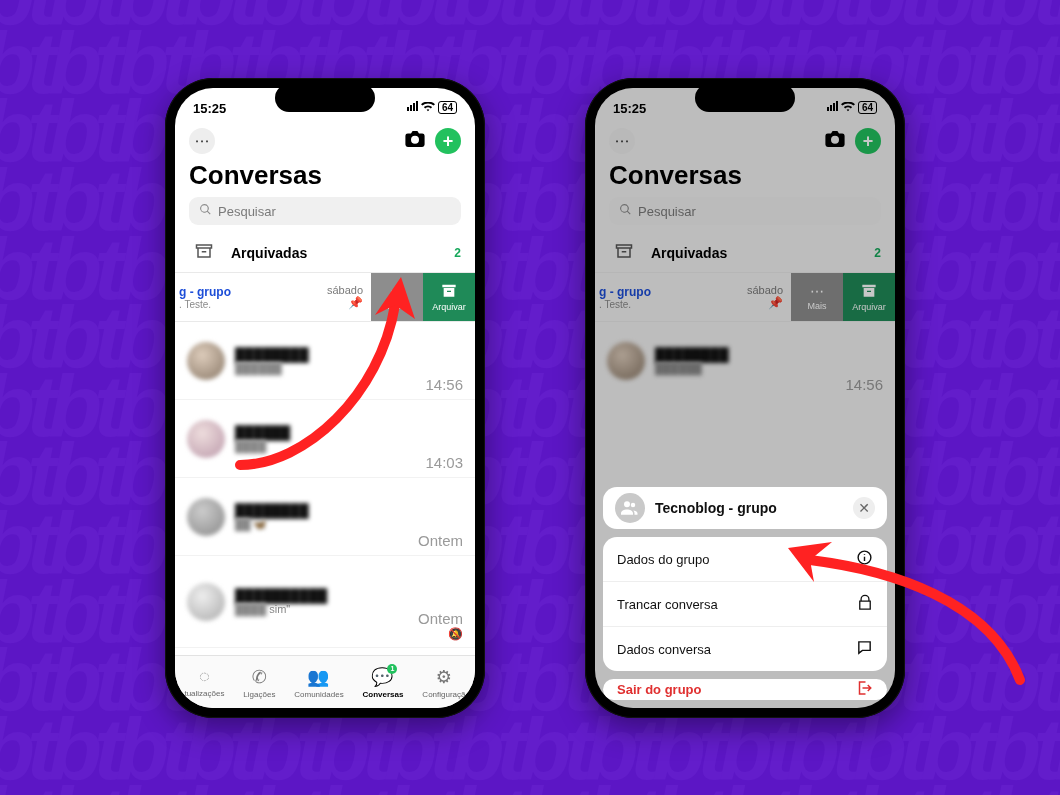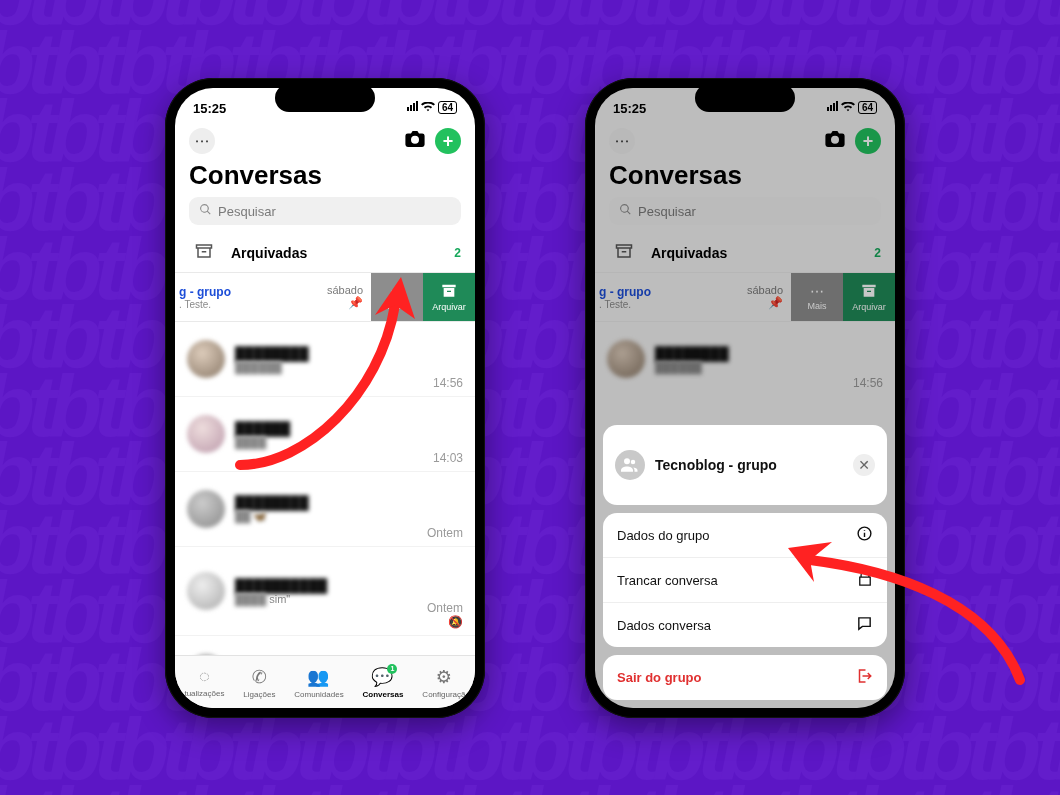--- a/index.html
+++ b/index.html
@@ -180,21 +180,21 @@
     filter: blur(2px);
   }
   .avatar.b1{background: radial-gradient(circle at 40% 35%, #dcb, #876);}
   .avatar.b2{background: radial-gradient(circle at 40% 35%, #edd, #b9a);}
   .avatar.b3{background: radial-gradient(circle at 40% 35%, #ccc, #888);}
   .avatar.b4{background: radial-gradient(circle at 40% 35%, #eee, #aaa);}
   .avatar.b5{background: radial-gradient(circle at 40% 35%, #e8d, #b8a);}
   .chat .mid{flex:1; min-width:0;}
   .chat .nm{font-size:13px;font-weight:600;color:#111;filter:blur(2px);}
   .chat .msg{font-size:11px;color:#888;filter:blur(2px);}
-  .chat .time{font-size:12px;color:#9a9a9a;margin-top:48px;}
+  .chat .time{font-size:15px;color:#9a9a9a;margin-top:48px;}
   .chat .mute{font-size:12px;color:#aaa;margin-left:6px;}
 
   
   .tabbar {
     position:absolute;bottom:0;left:0;right:0;
     border-top:1px solid #e2e2e2;
     background:#fafafa;
     display:flex;justify-content:space-around;align-items:center;
     height:52px;
     font-size:8px;color:#666;
@@ -208,42 +208,42 @@
   
   .sheet {
     position:absolute;
     left:8px;right:8px;bottom:8px;
     z-index:20;
     display:flex;flex-direction:column;gap:8px;
   }
   .sheet-head {
     background:#fff;border-radius:14px;
     display:flex;align-items:center;
-    padding:25px 12px;
+    padding:6px 12px;
     gap:10px;
   }
   .group-avatar{
     width:30px;height:30px;border-radius:50%;
     background:#c9c9c9;display:flex;align-items:center;justify-content:center;color:#fff;font-size:15px;
   }
   .sheet-title{flex:1;font-size:14px;font-weight:700;color:#111;}
   .closex{width:22px;height:22px;border-radius:50%;background:#eee;display:flex;align-items:center;justify-content:center;font-size:14px;color:#666;}
 
   .sheet-list{background:#fff;border-radius:14px;overflow:hidden;}
   .sheet-item{
     display:flex;align-items:center;justify-content:space-between;
     padding:12px 14px;font-size:13px;color:#111;
     border-bottom:1px solid #eee;
   }
   .sheet-item:last-child{border-bottom:none;}
   .sheet-item .sic{font-size:15px;color:#333;}
   .sheet-leave{
     background:#fff;border-radius:14px;
     display:flex;align-items:center;justify-content:space-between;
-    padding:12px 14px;font-size:13px;color:#e03030;font-weight:600;
+    padding:0 14px;font-size:13px;color:#e03030;font-weight:600;
   }
   .sheet-leave .sic{color:#e03030;}
 
   
   .arrow { position:absolute; z-index:200; pointer-events:none; }
 
 </style>
 </head>
 <body>
 

